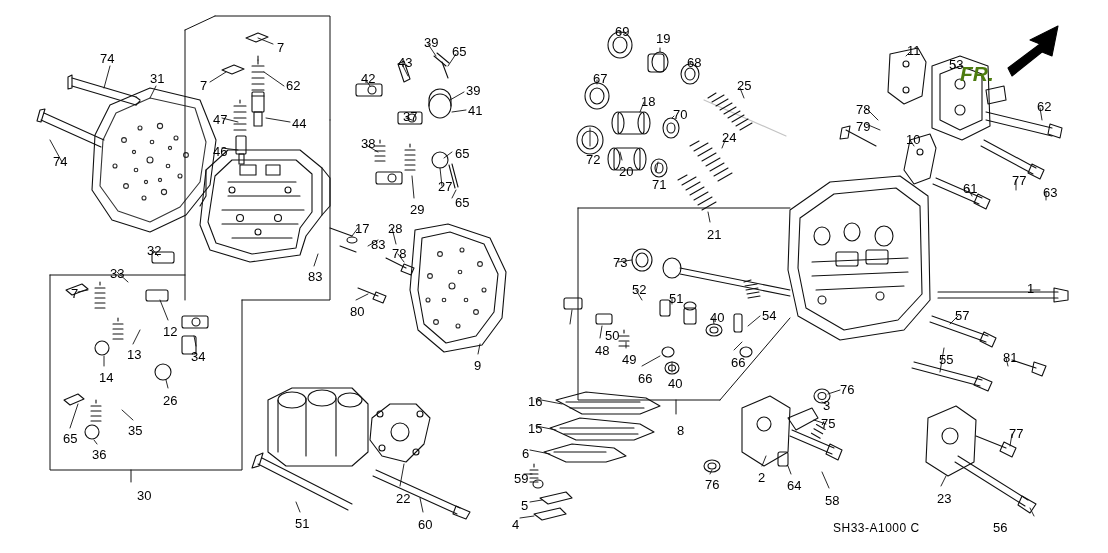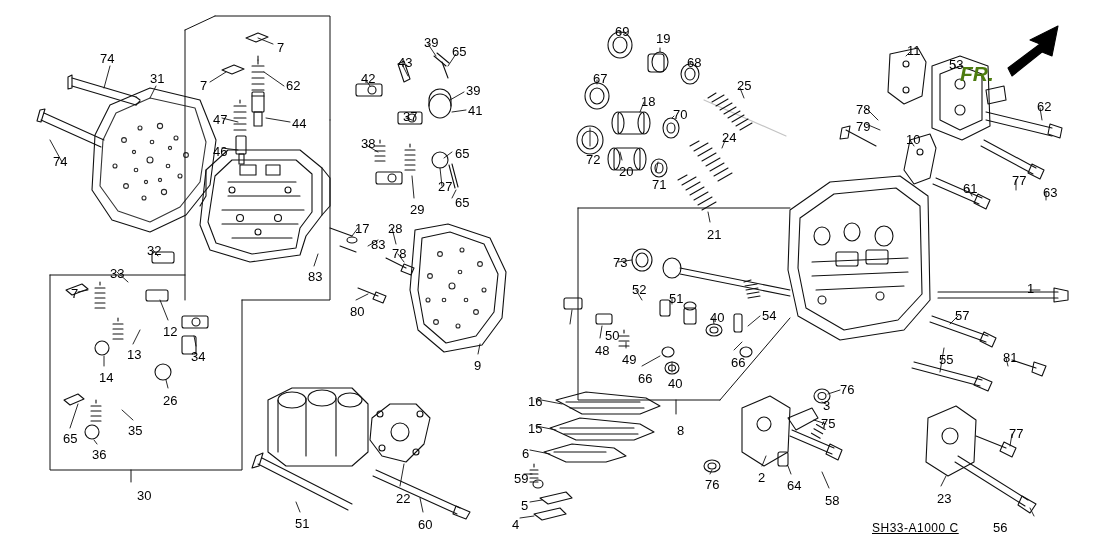--- a/index.html
+++ b/index.html
@@ -583,15 +583,15 @@
   <div class="callout" style="left:821px; top:417px;">75</div>
   <div class="callout" style="left:1009px; top:427px;">77</div>
   <div class="callout" style="left:705px; top:478px;">76</div>
   <div class="callout" style="left:758px; top:471px;">2</div>
   <div class="callout" style="left:787px; top:479px;">64</div>
   <div class="callout" style="left:825px; top:494px;">58</div>
   <div class="callout" style="left:937px; top:492px;">23</div>
   <div class="callout" style="left:993px; top:521px;">56</div>
 
   <div class="fr-label" style="left:960px; top:62px;">FR.</div>
-  <div class="partcode" style="left:872px; top:521px;text-decoration:underline;">SH33-A1000 C</div>
+  <div class="partcode" style="left:833px; top:521px;">SH33-A1000 C</div>
 
 </div>
 
 </body></html>

